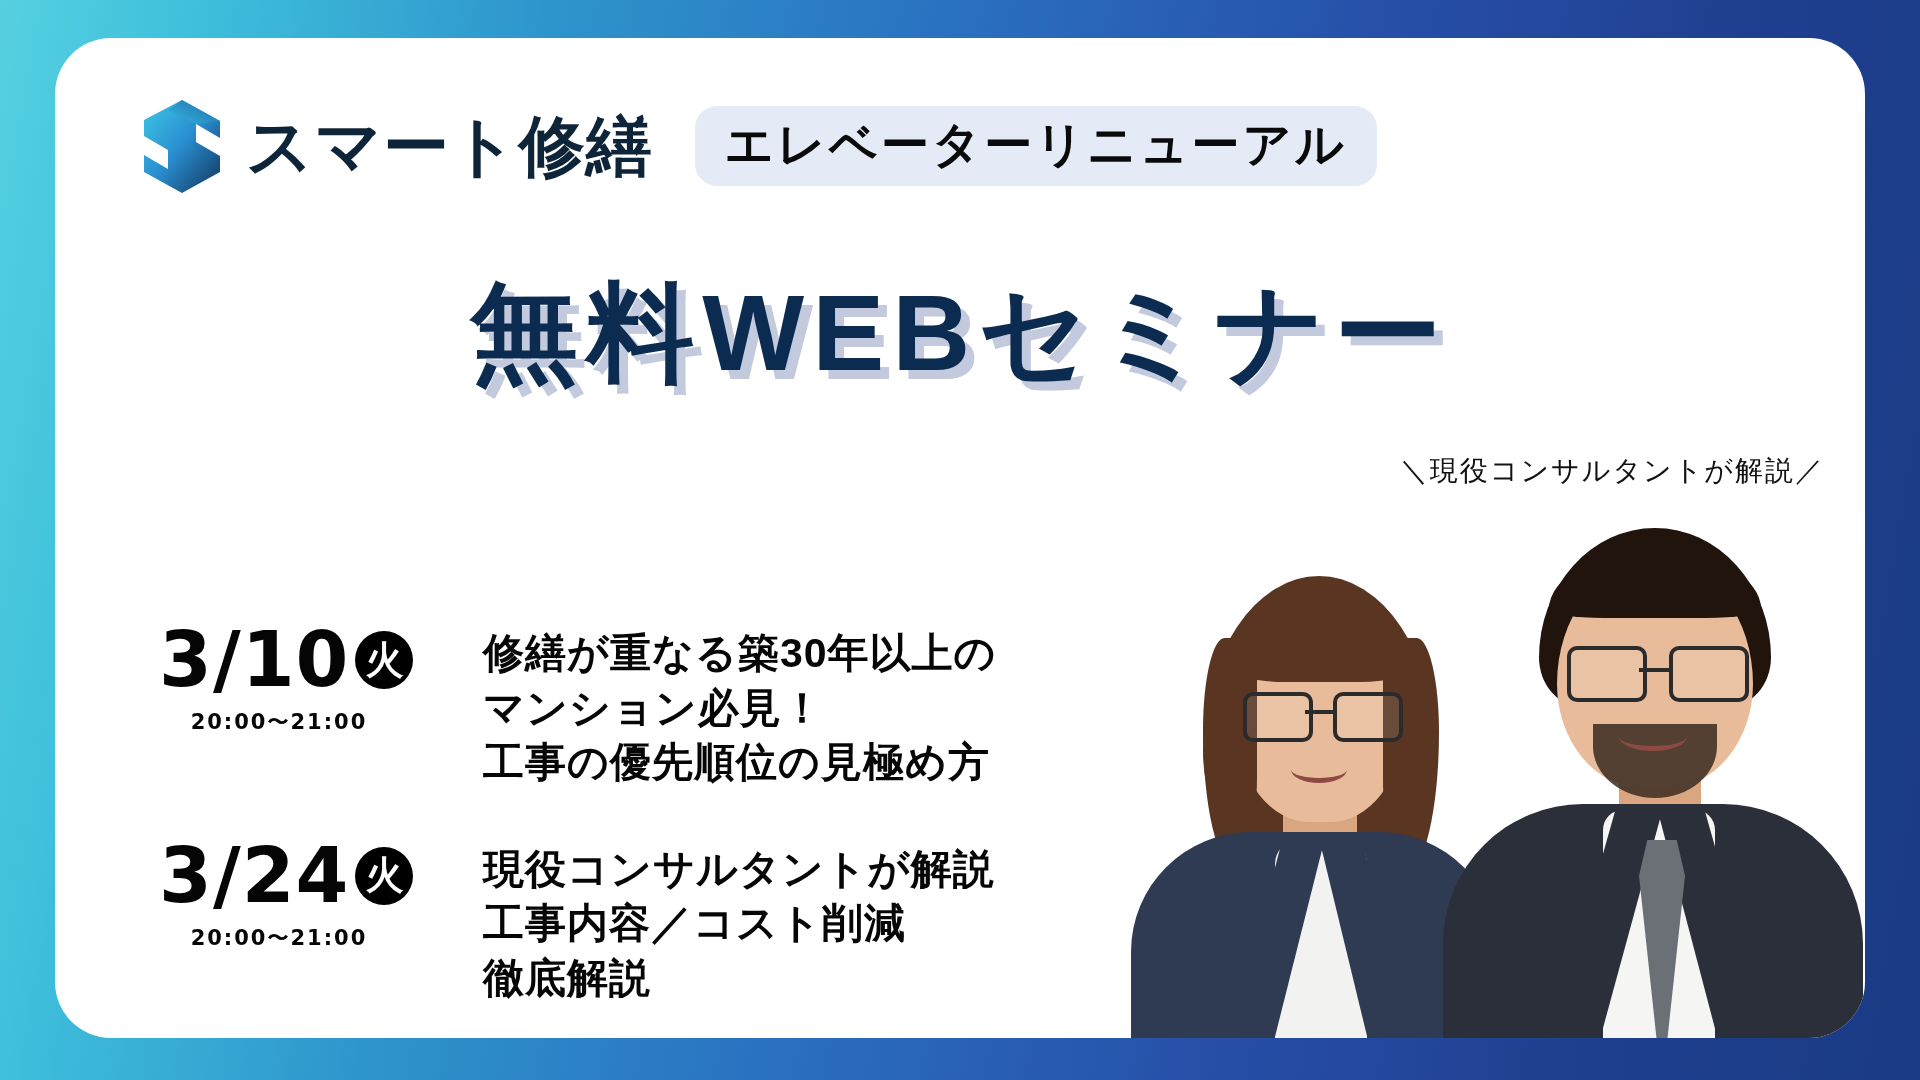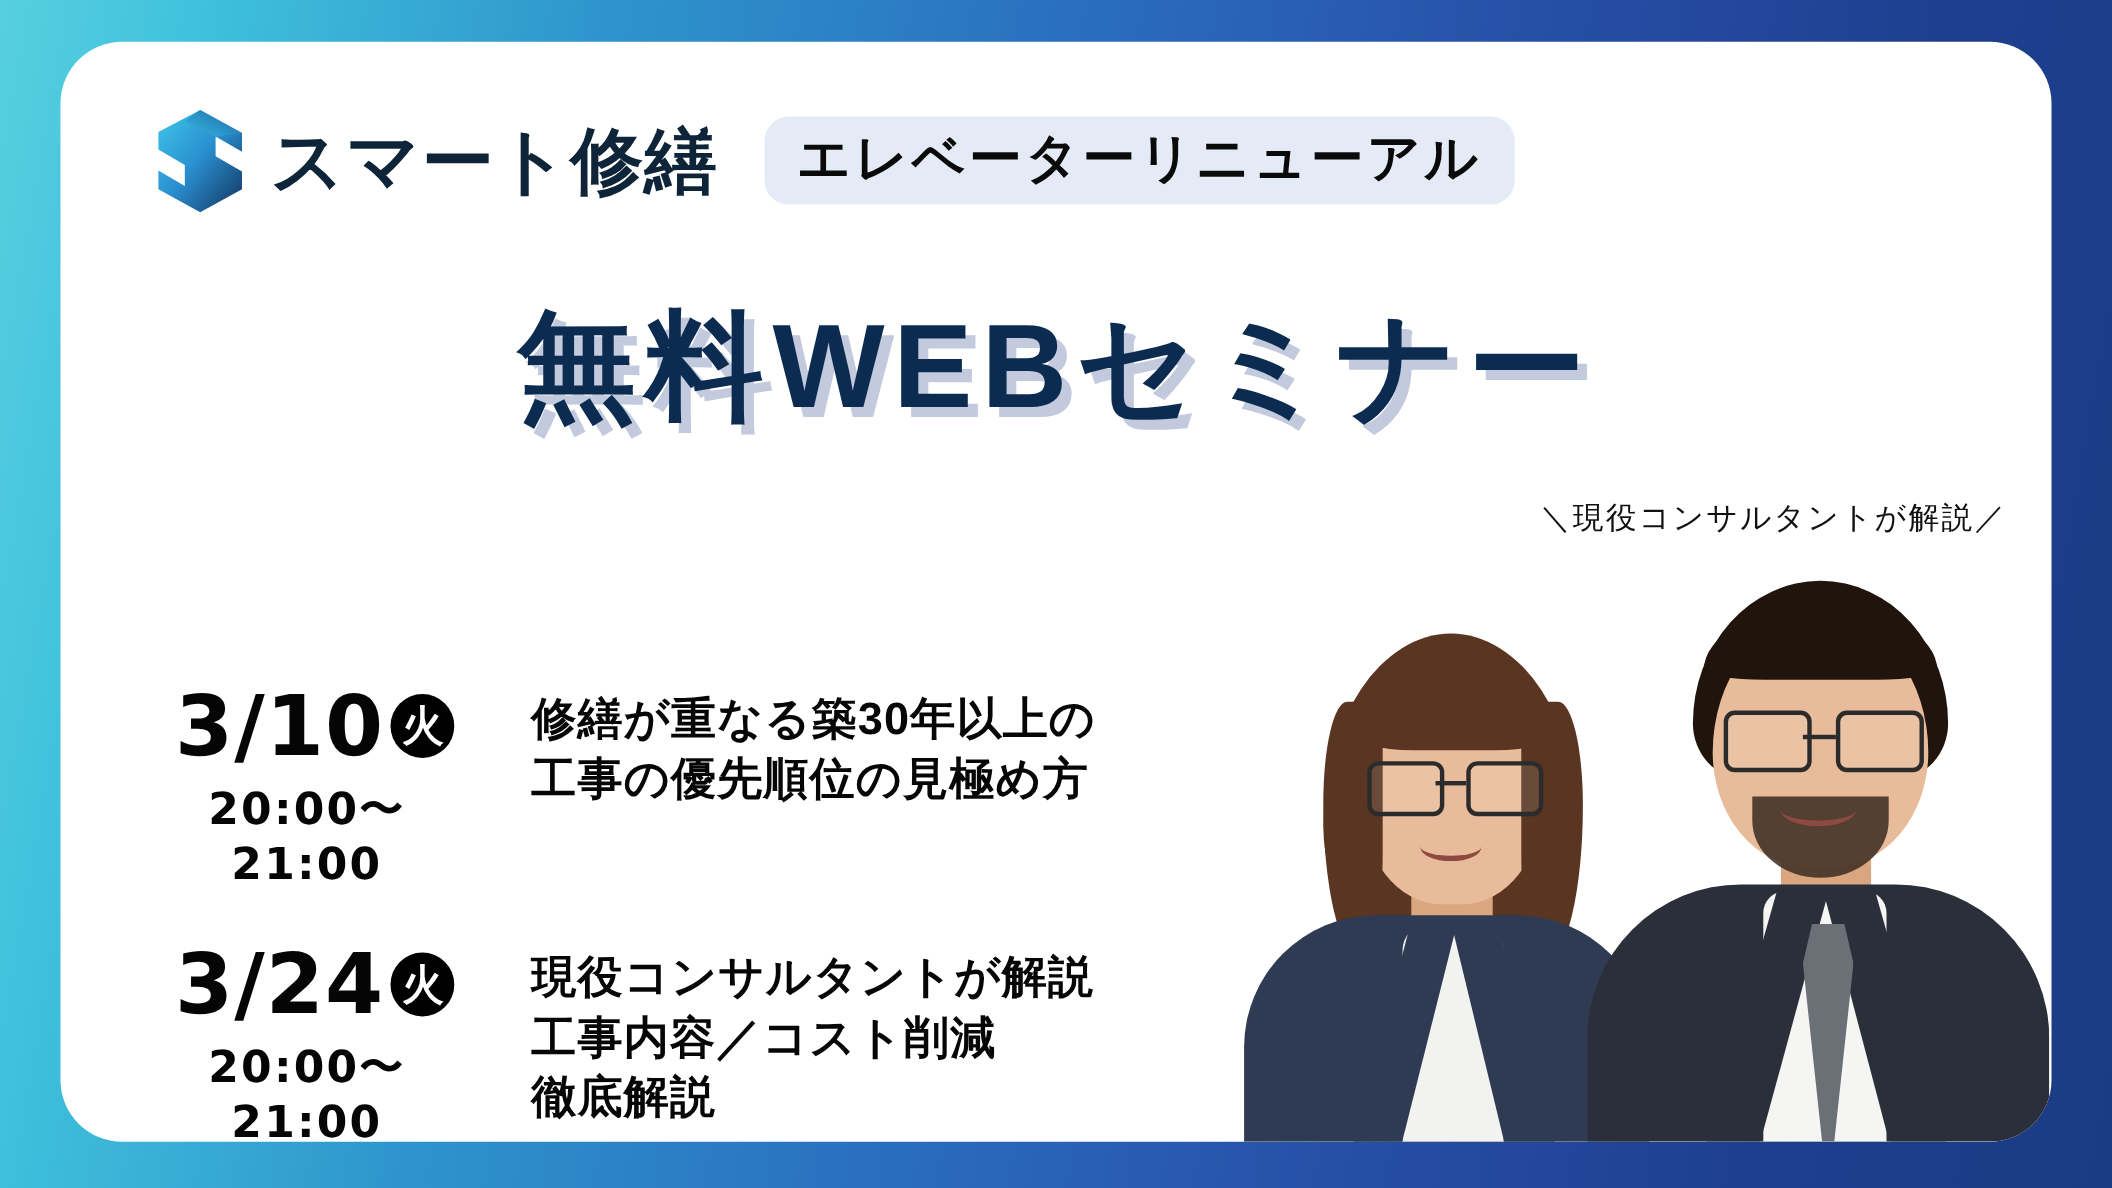--- a/index.html
+++ b/index.html
@@ -145,21 +145,21 @@
     font-size: 38px;
     font-weight: 700;
     display: flex;
     align-items: center;
     justify-content: center;
     flex: 0 0 58px;
     margin-left: 2px;
   }
   .when-time {
     margin-top: 10px;
-    font-size: 40px;
+    font-size: 21px;
     font-weight: 700;
     color: #050505;
     letter-spacing: 2px;
     text-align: center;
     padding-right: 54px;
     font-family: "DejaVu Sans", sans-serif;
   }
 
   .session-desc {
     font-size: 41px;
@@ -393,20 +393,21 @@
       <div class="session">
         <div class="session-when">
           <div class="when-top">
             <span class="when-date">3/10</span>
             <span class="dow-badge">火</span>
           </div>
           <div class="when-time">20:00〜21:00</div>
         </div>
         <div class="session-desc">
           <div>修繕が重なる築30年以上の</div>
+          <div>マンション必見！</div>
           <div>工事の優先順位の見極め方</div>
         </div>
       </div>
 
       <div class="session">
         <div class="session-when">
           <div class="when-top">
             <span class="when-date">3/24</span>
             <span class="dow-badge">火</span>
           </div>

